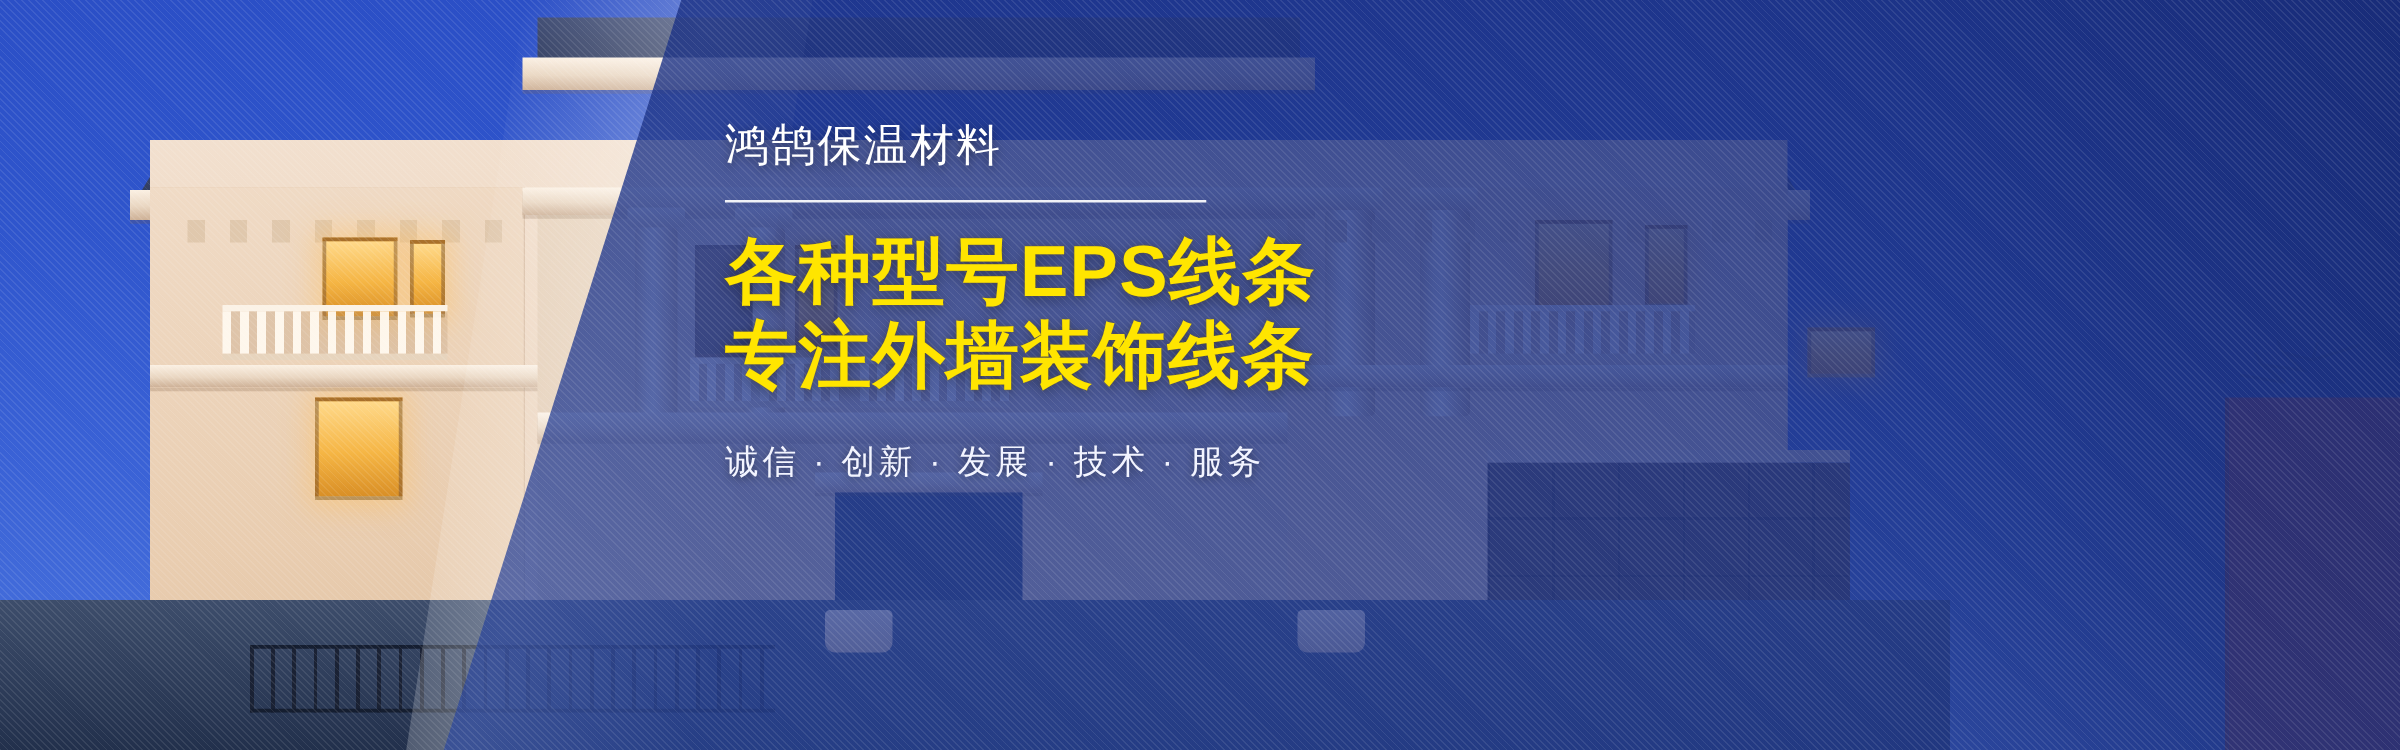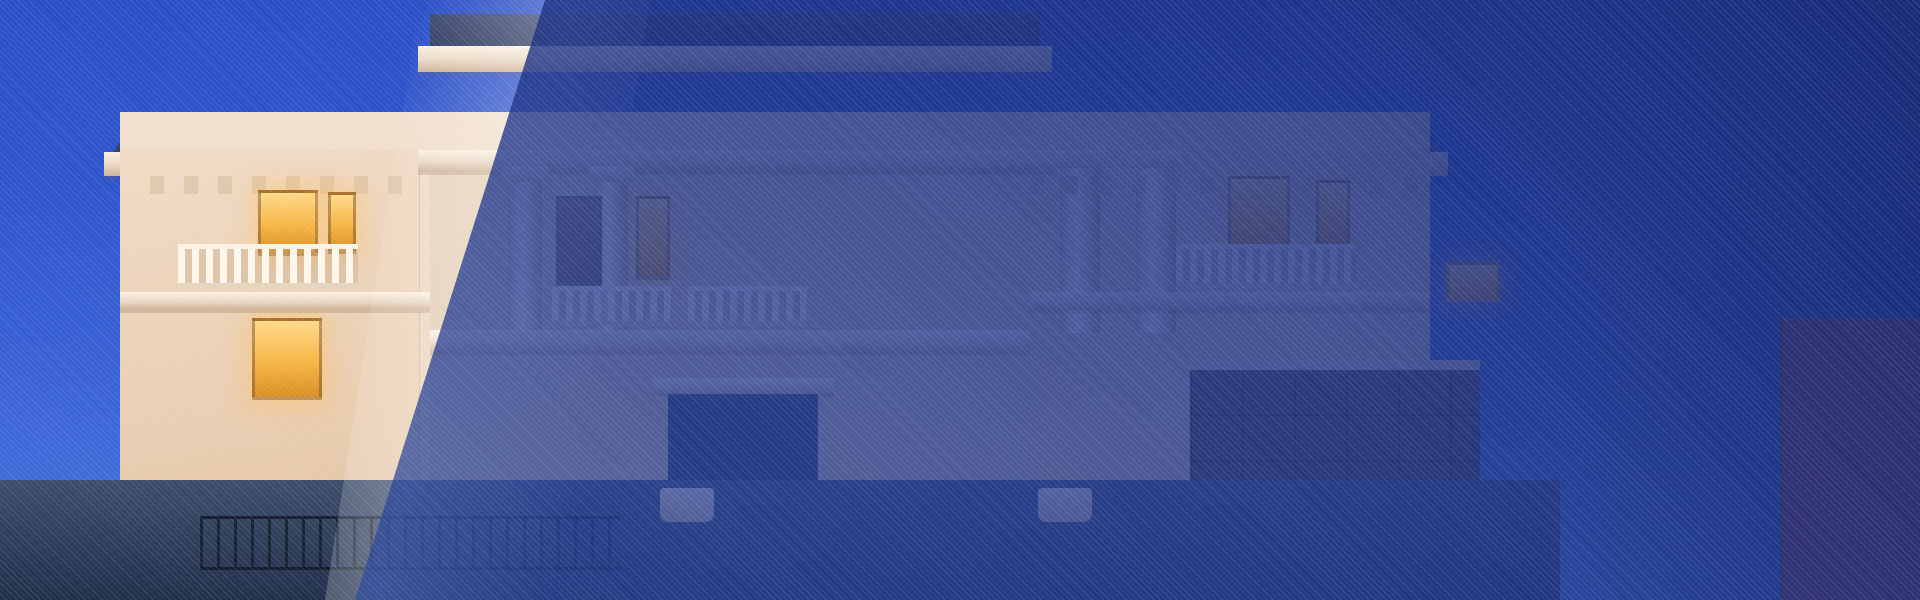--- a/index.html
+++ b/index.html
@@ -309,14 +309,27 @@
 
   <div class="redwall"></div>
 
   <div class="shaft"></div>
 
   <div class="panel"></div>
   <div class="panel-soft"></div>
 
   <div class="hatch"></div>
 
+  <div class="copy">
+
+    <div class="brand">鸿鹄保温材料</div>
+
+    <div class="rule"></div>
+
+    <div class="headline">
+      <div class="hl-line">各种型号EPS线条</div>
+      <div class="hl-line">专注外墙装饰线条</div>
+    </div>
+
+    <div class="tagline">诚信 · 创新 · 发展 · 技术 · 服务</div>
+  </div>
 
 </div>
 
 </body></html>

